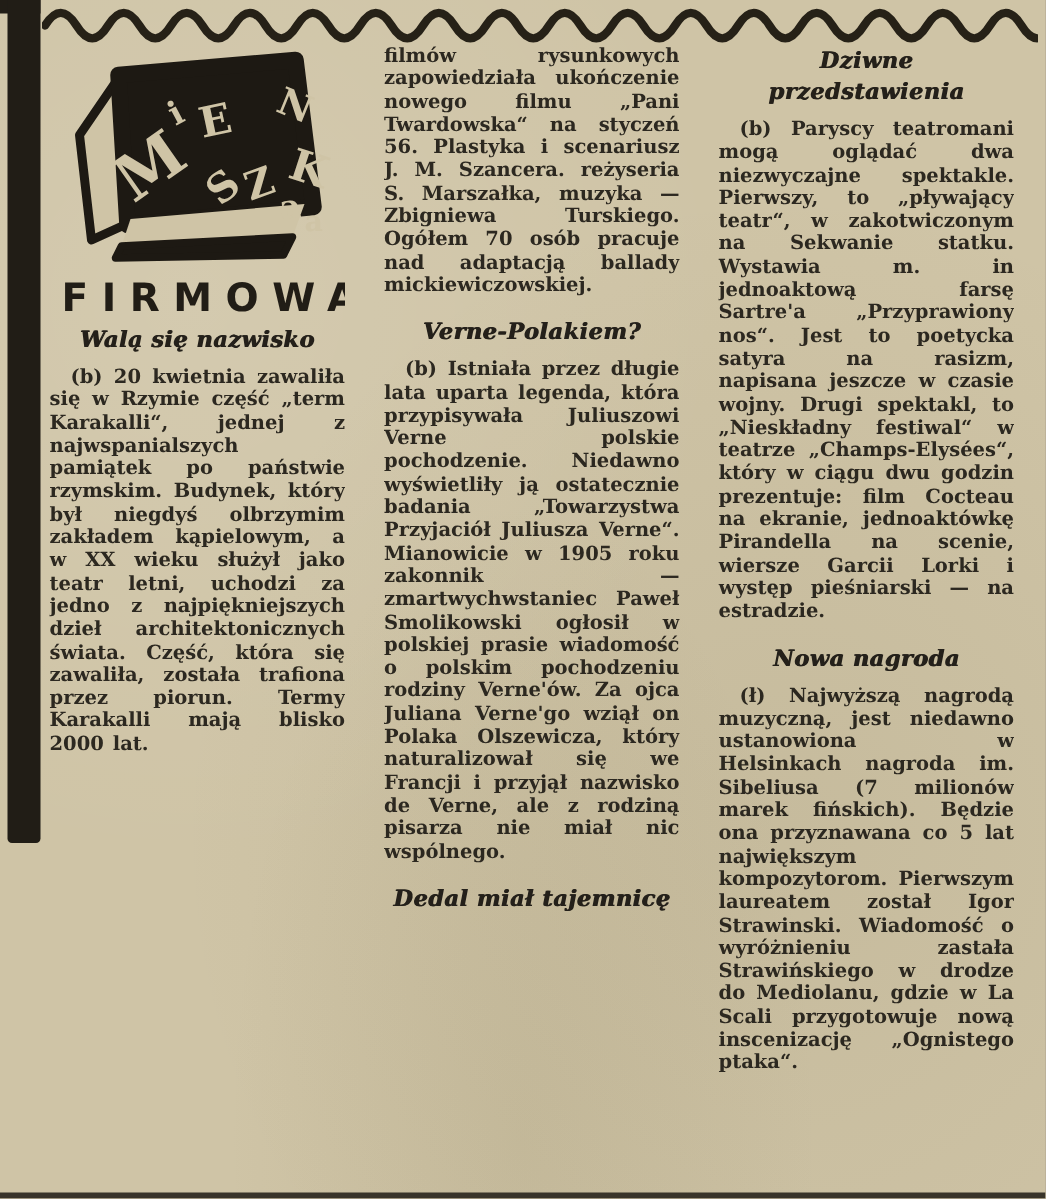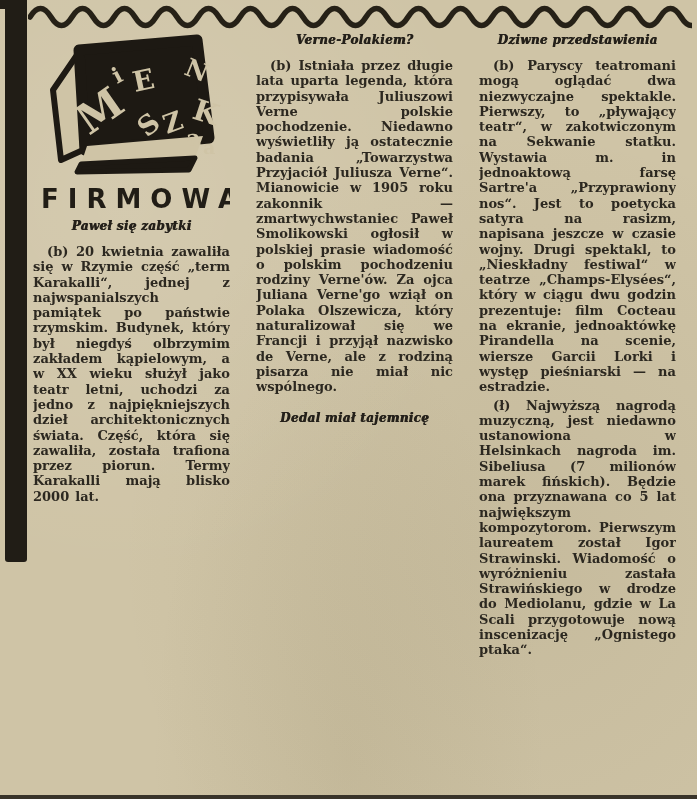--- a/index.html
+++ b/index.html
@@ -34,21 +34,21 @@
   }
   .col{width:197px;flex:0 0 197px;overflow:hidden;}
   .logo-block{margin:4px 0 2px 6px;width:182px;}
   .firmowa{
     font-family:"DejaVu Sans",sans-serif;font-weight:800;
     font-size:26px;letter-spacing:9px;color:#211d16;
     margin:4px 0 2px 2px;white-space:nowrap;
   }
   .headline{
     font-family:"DejaVu Serif",serif;font-style:italic;font-weight:700;
-    font-size:12px;line-height:21px;text-align:center;
+    font-size:15px;line-height:21px;text-align:center;
     margin:13px 0 7px 0;color:#24201a;
     text-shadow:0.6px 0 0 #24201a;
     letter-spacing:0.3px;
   }
   .para{
     font-size:13px;line-height:15.3px;font-weight:700;
     text-align:justify;text-indent:14px;
     word-spacing:1.5px;color:#2c2820;
     margin:0 0 3px 0;
   }
@@ -87,37 +87,39 @@
               <text x="128" y="100" font-size="26" transform="rotate(-20 128 100)">Z</text>
               <text x="148" y="112" font-size="22" transform="rotate(-5 148 112)">a</text>
               <text x="144" y="40" font-size="25" transform="rotate(22 144 40)">N</text>
               <text x="152" y="84" font-size="29" transform="rotate(18 152 84)">K</text>
               <text x="164" y="120" font-size="19" transform="rotate(0 164 120)">a</text>
             </g>
         </svg>
         <div class="firmowa">FIRMOWA</div>
       </div>
       <div class="articles">
-          <div class="headline">Paweł się zabytki</div>
+          <div class="headline">Walą się nazwisko</div>
           <div class="para">(b) 20 kwietnia zawaliła się w Rzymie część „term Karakalli“, jednej z najwspanialszych pamiątek po państwie rzymskim. Budynek, który był niegdyś olbrzymim zakładem kąpielowym, a w XX wieku służył jako teatr letni, uchodzi za jedno z najpiękniejszych dzieł architektonicznych świata. Część, która się zawaliła, została trafiona przez piorun. Termy Karakalli mają blisko 2000 lat.</div>
         </div>
     </div>
 
     <div class="col">
       <div class="articles">
+          <div class="para cont">filmów rysunkowych zapowiedziała ukończenie nowego filmu „Pani Twardowska“ na styczeń 56. Plastyka i scenariusz J. M. Szancera. reżyseria S. Marszałka, muzyka — Zbigniewa Turskiego. Ogółem 70 osób pracuje nad adaptacją ballady mickiewiczowskiej.</div>
           <div class="headline">Verne-Polakiem?</div>
           <div class="para">(b) Istniała przez długie lata uparta legenda, która przypisywała Juliuszowi Verne polskie pochodzenie. Niedawno wyświetliły ją ostatecznie badania „Towarzystwa Przyjaciół Juliusza Verne“. Mianowicie w 1905 roku zakonnik — zmartwychwstaniec Paweł Smolikowski ogłosił w polskiej prasie wiadomość o polskim pochodzeniu rodziny Verne'ów. Za ojca Juliana Verne'go wziął on Polaka Olszewicza, który naturalizował się we Francji i przyjął nazwisko de Verne, ale z rodziną pisarza nie miał nic wspólnego.</div>
           <div class="headline">Dedal miał tajemnicę</div>
         </div>
     </div>
 
     <div class="col">
       <div class="articles">
           <div class="headline">Dziwne przedstawienia</div>
           <div class="para">(b) Paryscy teatromani mogą oglądać dwa niezwyczajne spektakle. Pierwszy, to „pływający teatr“, w zakotwiczonym na Sekwanie statku. Wystawia m. in jednoaktową farsę Sartre'a „Przyprawiony nos“. Jest to poetycka satyra na rasizm, napisana jeszcze w czasie wojny. Drugi spektakl, to „Nieskładny festiwal“ w teatrze „Champs-Elysées“, który w ciągu dwu godzin prezentuje: film Cocteau na ekranie, jednoaktówkę Pirandella na scenie, wiersze Garcii Lorki i występ pieśniarski — na estradzie.</div>
+          <div class="headline">Nowa nagroda</div>
           <div class="para">(ł) Najwyższą nagrodą muzyczną, jest niedawno ustanowiona w Helsinkach nagroda im. Sibeliusa (7 milionów marek fińskich). Będzie ona przyznawana co 5 lat największym kompozytorom. Pierwszym laureatem został Igor Strawinski. Wiadomość o wyróżnieniu zastała Strawińskiego w drodze do Mediolanu, gdzie w La Scali przygotowuje nową inscenizację „Ognistego ptaka“.</div>
         </div>
     </div>
 
   </div>
 
   <div class="bottom-rule"></div>
 </div>
 
 </body></html>

